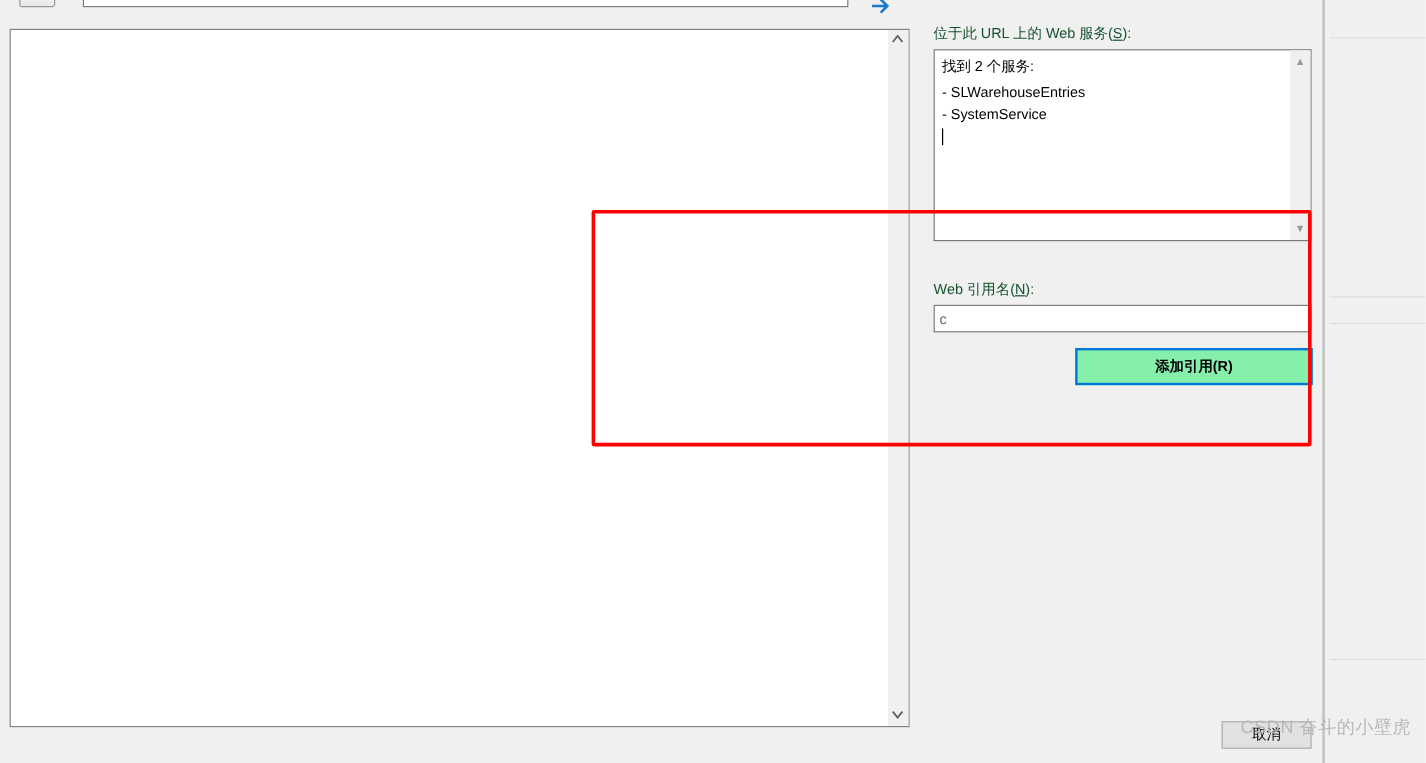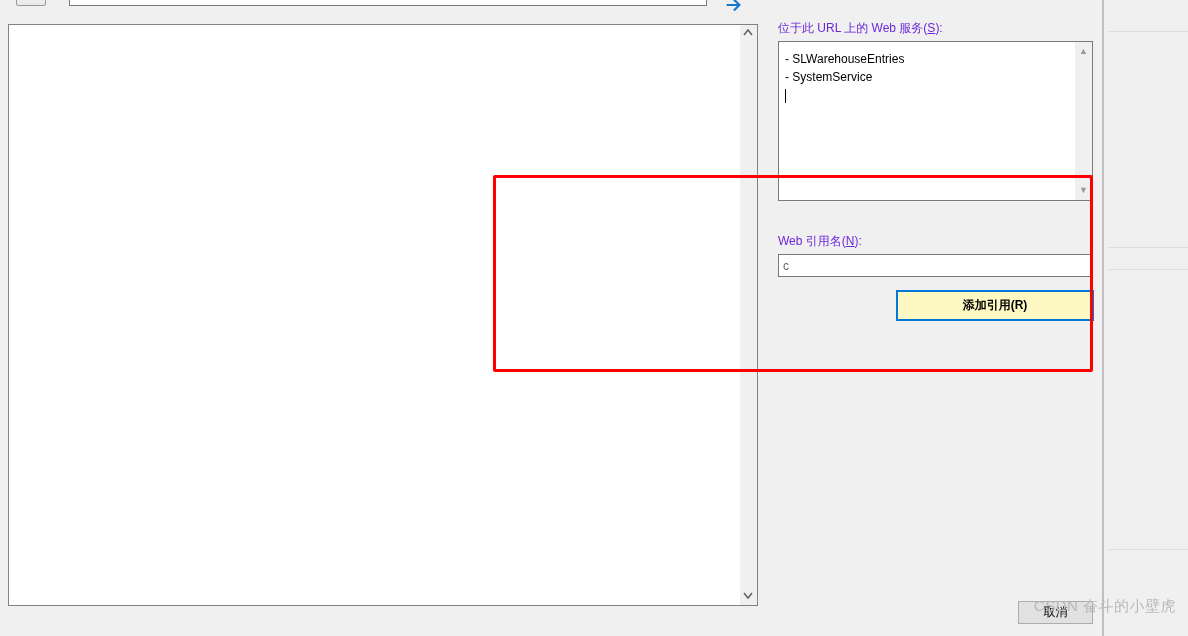--- a/index.html
+++ b/index.html
@@ -74,21 +74,21 @@
     .main-scroll-arrow.up { top: 3px; }
     .main-scroll-arrow.down { bottom: 3px; }
     
     .right-panel {
       position: absolute;
       left: 778px;
       top: 20px;
       width: 316px;
     }
     .label {
-      color: #6d28d9;
+      color: #14532d;
       font-size: 12px;
       margin-bottom: 4px;
       display: block;
     }
     .label .underline { text-decoration: underline; }
     .services-box {
       width: 315px;
       height: 160px;
       border: 1px solid #7a7a7a;
       background: #fff;
@@ -127,21 +127,21 @@
       font-size: 12px;
       font-family: inherit;
       color: #666;
     }
     .add-ref-button {
       position: absolute;
       right: 0;
       top: 270px;
       width: 198px;
       height: 31px;
-      background: #fef9c3;
+      background: #86efac;
       border: 2px solid #0078d7;
       font-size: 12px;
       font-weight: bold;
       cursor: pointer;
       font-family: inherit;
     }
     .cancel-button {
       position: absolute;
       right: 2px;
       bottom: 8px;
@@ -232,20 +232,21 @@
         </svg>
     </div>
   </div>
 </div>
 
 <div class="right-panel">
   <label class="label">
     <span>位于此 URL 上的 Web 服务(</span><span class="underline">S</span><span>):</span>
   </label>
   <div class="services-box">
+    <div>找到 2 个服务:</div>
     <div style="height:4px"></div>
     <div>- SLWarehouseEntries</div>
     <div>- SystemService</div>
     <span class="cursor-line"></span>
     <div class="scroll-col">
       <div class="scroll-col-arrow-up">▲</div>
       <div class="scroll-col-arrow-down">▼</div>
     </div>
   </div>
   

